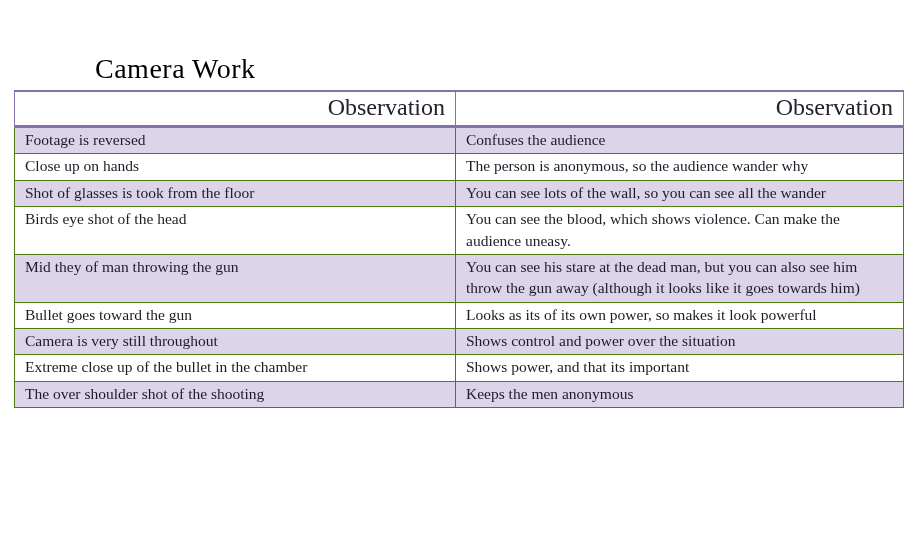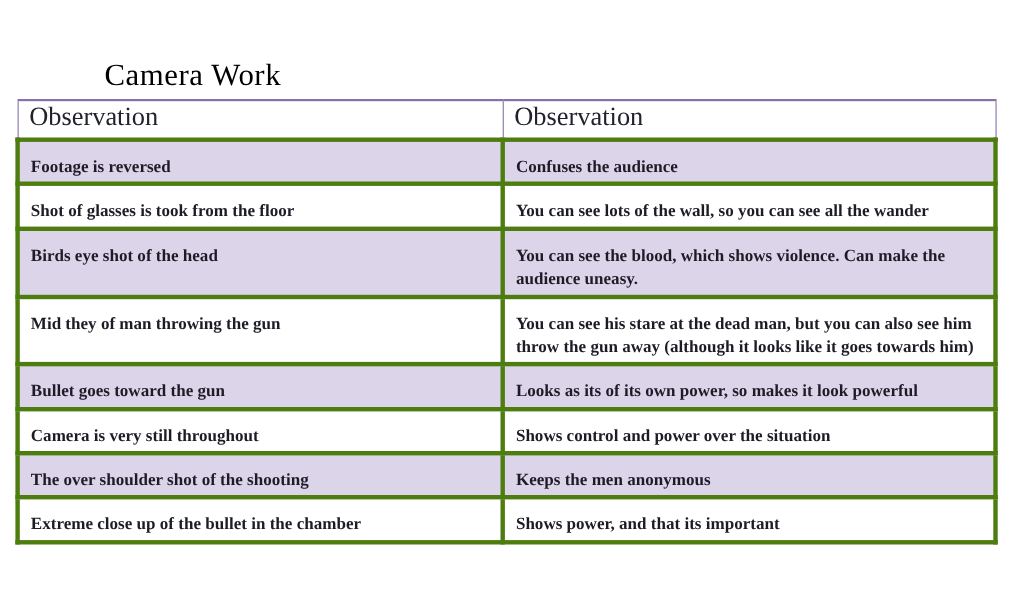--- a/index.html
+++ b/index.html
@@ -29,37 +29,36 @@
     width: 889px;
     border-collapse: collapse;
     table-layout: fixed;
     font-size: 15.5px;
   }
   .camera-table col.obs-col { width: 441px; }
   .camera-table col.exp-col { width: 448px; }
   .camera-table th {
     font-size: 24px;
     font-weight: normal;
-    text-align: left;
+    text-align: right;
     color: #24202c;
     background: #ffffff;
     padding: 2px 10px 4px 10px;
     border-top: 2px solid #8672a8;
     border-left: 1px solid #8672a8;
     border-right: 1px solid #8672a8;
     border-bottom: 3px solid #8672a8;
     vertical-align: top;
   }
   .camera-table td {
-    padding: 12px 10px 3px 10px;
-    border: 4px solid #4d7c0f;
+    padding: 1px 10px 3px 10px;
+    border: 1px solid #4d7c0f;
     vertical-align: top;
     line-height: 1.38;
     background: #ffffff;
-    font-weight: bold;
   }
   .camera-table tbody tr:nth-child(odd) td {
     background: #dcd5ea;
   }
 </style>
 </head>
 <body>
 
 <h1 class="page-title">Camera Work</h1>
 
@@ -73,41 +72,45 @@
       <th>Observation</th>
       <th>Observation</th>
     </tr>
   </thead>
   <tbody>
     <tr>
       <td>Footage is reversed</td>
       <td>Confuses the audience</td>
     </tr>
     <tr>
+      <td>Close up on hands</td>
+      <td>The person is anonymous, so the audience wander why</td>
+    </tr>
+    <tr>
       <td>Shot of glasses is took  from the floor</td>
       <td>You can see lots of the wall, so you can see all the wander</td>
     </tr>
     <tr>
       <td>Birds eye shot of the head</td>
       <td>You can see the blood, which shows violence. Can make the audience uneasy.</td>
     </tr>
     <tr>
       <td>Mid they of man throwing the gun</td>
       <td>You can see his stare at the dead man, but you can also see him throw the gun away (although it looks like it goes towards him)</td>
     </tr>
     <tr>
       <td>Bullet goes toward the gun</td>
       <td>Looks as its of its own power, so makes it look powerful</td>
     </tr>
     <tr>
       <td>Camera is very still throughout</td>
       <td>Shows control and power over the situation</td>
     </tr>
     <tr>
+      <td>Extreme close up of the bullet in the chamber</td>
+      <td>Shows power, and that its important</td>
+    </tr>
+    <tr>
       <td>The over shoulder shot of the shooting</td>
       <td>Keeps the men anonymous</td>
-    </tr>
-    <tr>
-      <td>Extreme close up of the bullet in the chamber</td>
-      <td>Shows power, and that its important</td>
     </tr>
   </tbody>
 </table>
 
 </body></html>

